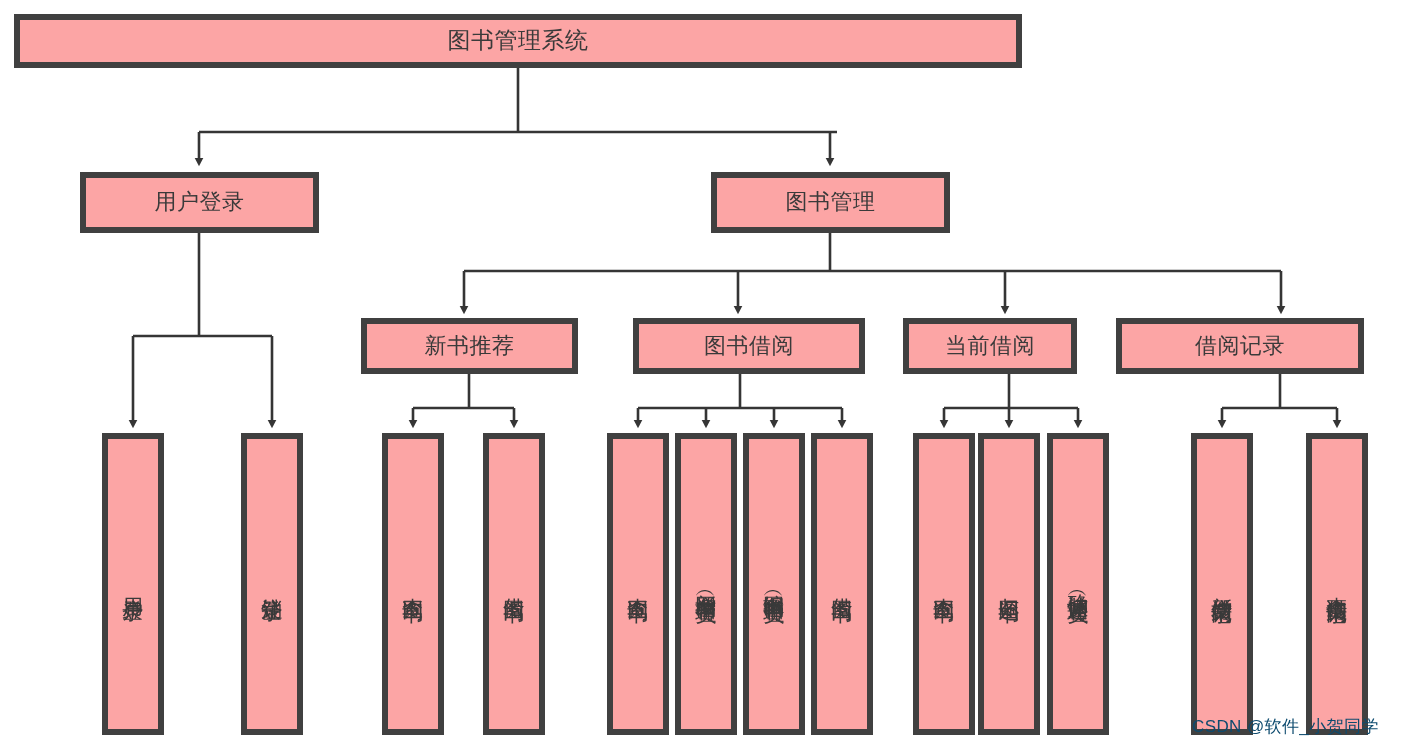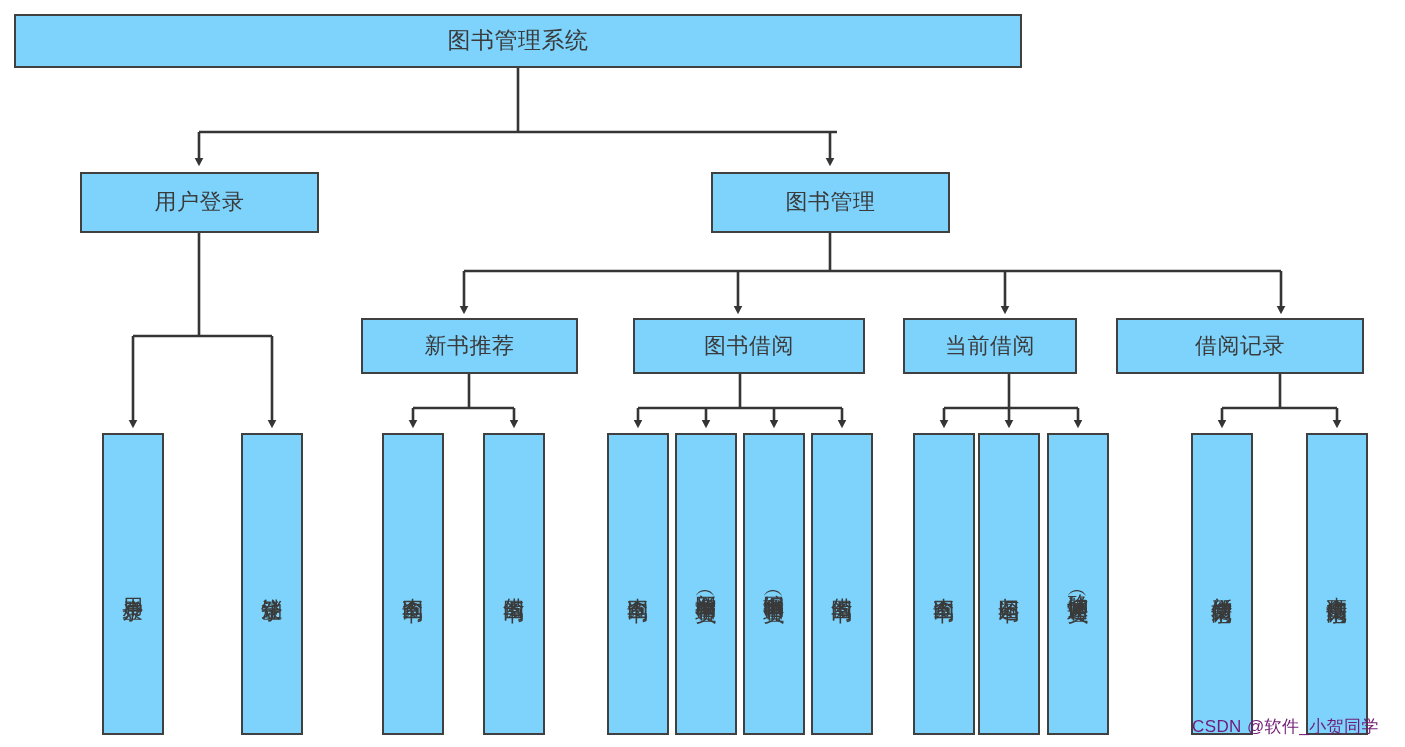--- a/index.html
+++ b/index.html
@@ -22,22 +22,22 @@
     position: absolute;
     left: 0;
     top: 0;
     width: 1405px;
     height: 747px;
     pointer-events: none;
   }
   .node {
     position: absolute;
     box-sizing: border-box;
-    background: #7dd3fc;
-    border: 2px solid #404040;
+    background: #fca5a5;
+    border: 6px solid #404040;
     display: flex;
     align-items: center;
     justify-content: center;
     color: #3a3a3a;
   }
   .node-h {
     font-size: 22px;
     line-height: 1.2;
     letter-spacing: 0.5px;
     white-space: nowrap;
@@ -49,21 +49,21 @@
     line-height: 1.32;
     letter-spacing: 1.5px;
     text-align: center;
     white-space: nowrap;
   }
   .node-title {
     font-size: 23px;
   }
   .watermark {
     position: absolute;
-    color: #701a75;
+    color: #0c4a6e;
     font-size: 17px;
     white-space: nowrap;
     letter-spacing: 0.4px;
   }
 </style>
 </head>
 <body>
 
 <div id="diagram-root">
 

